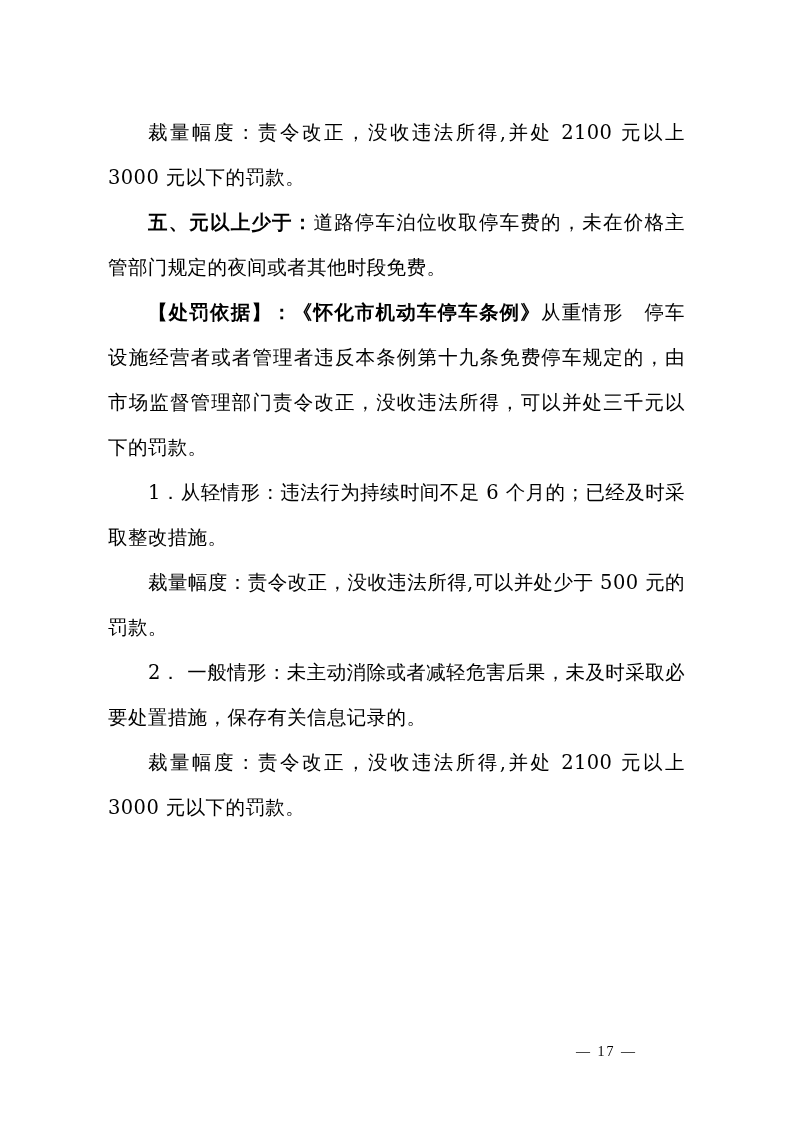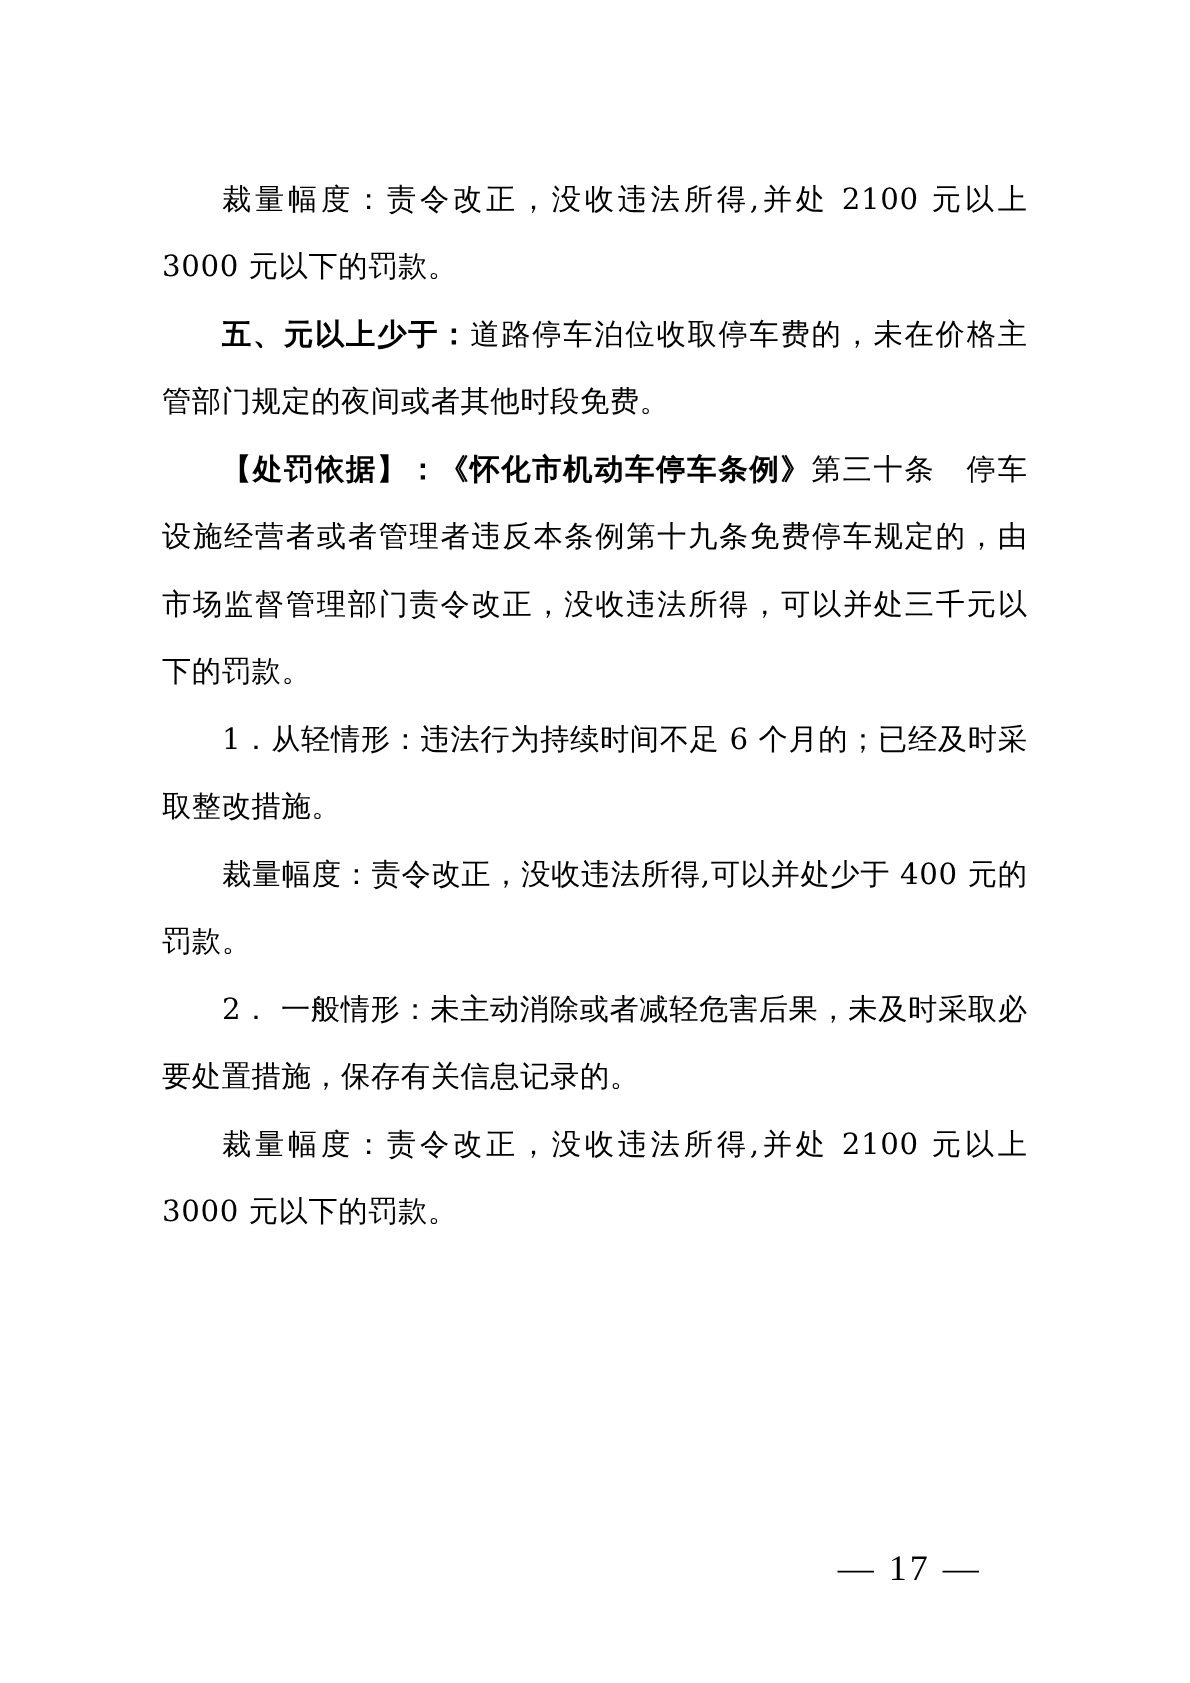--- a/index.html
+++ b/index.html
@@ -40,21 +40,21 @@
   }
   .bold {
     font-weight: bold;
   }
   .page-number {
     position: absolute;
     left: 0;
     right: 0;
     bottom: 62px;
     text-align: center;
-    font-size: 24px;
+    font-size: 14px;
     letter-spacing: 2px;
     font-family: "DejaVu Serif", "Liberation Serif", serif;
   }
   .pn-inner {
     display: inline-block;
     padding-left: 420px;
   }
   .num-latin {
     font-family: "Liberation Serif", "DejaVu Serif", serif;
   }
@@ -65,27 +65,27 @@
 <div class="page">
   <div class="doc-body">
 
     <p class="indent2">裁量幅度：责令改正，没收违法所得,并处 2100 元以上 3000 元以下的罚款。</p>
 
     <p class="indent2">
       <span class="bold">五、元以上少于：</span><span>道路停车泊位收取停车费的，未在价格主管部门规定的夜间或者其他时段免费。</span>
     </p>
 
     <p class="indent2">
-      <span class="bold">【处罚依据】：《怀化市机动车停车条例》</span><span>第三十条　停车设施经营者或者管理者违反本条例第十九条免费停车规定的，由市场监督管理部门责令改正，没收违法所得，可以并处三千元以下的罚款。</span>
+      <span class="bold">【处罚依据】：《怀化市机动车停车条例》</span><span>从重情形　停车设施经营者或者管理者违反本条例第十九条免费停车规定的，由市场监督管理部门责令改正，没收违法所得，可以并处三千元以下的罚款。</span>
     </p>
 
 
     <p class="indent2">1．从轻情形：违法行为持续时间不足 6 个月的；已经及时采取整改措施。</p>
 
-    <p class="indent2">裁量幅度：责令改正，没收违法所得,可以并处少于 400 元的罚款。</p>
+    <p class="indent2">裁量幅度：责令改正，没收违法所得,可以并处少于 500 元的罚款。</p>
 
     <p class="indent2">2． 一般情形：未主动消除或者减轻危害后果，未及时采取必要处置措施，保存有关信息记录的。</p>
 
 
 
     <p class="indent2">裁量幅度：责令改正，没收违法所得,并处 2100 元以上 3000 元以下的罚款。</p>
 
   </div>
 </div>
 

